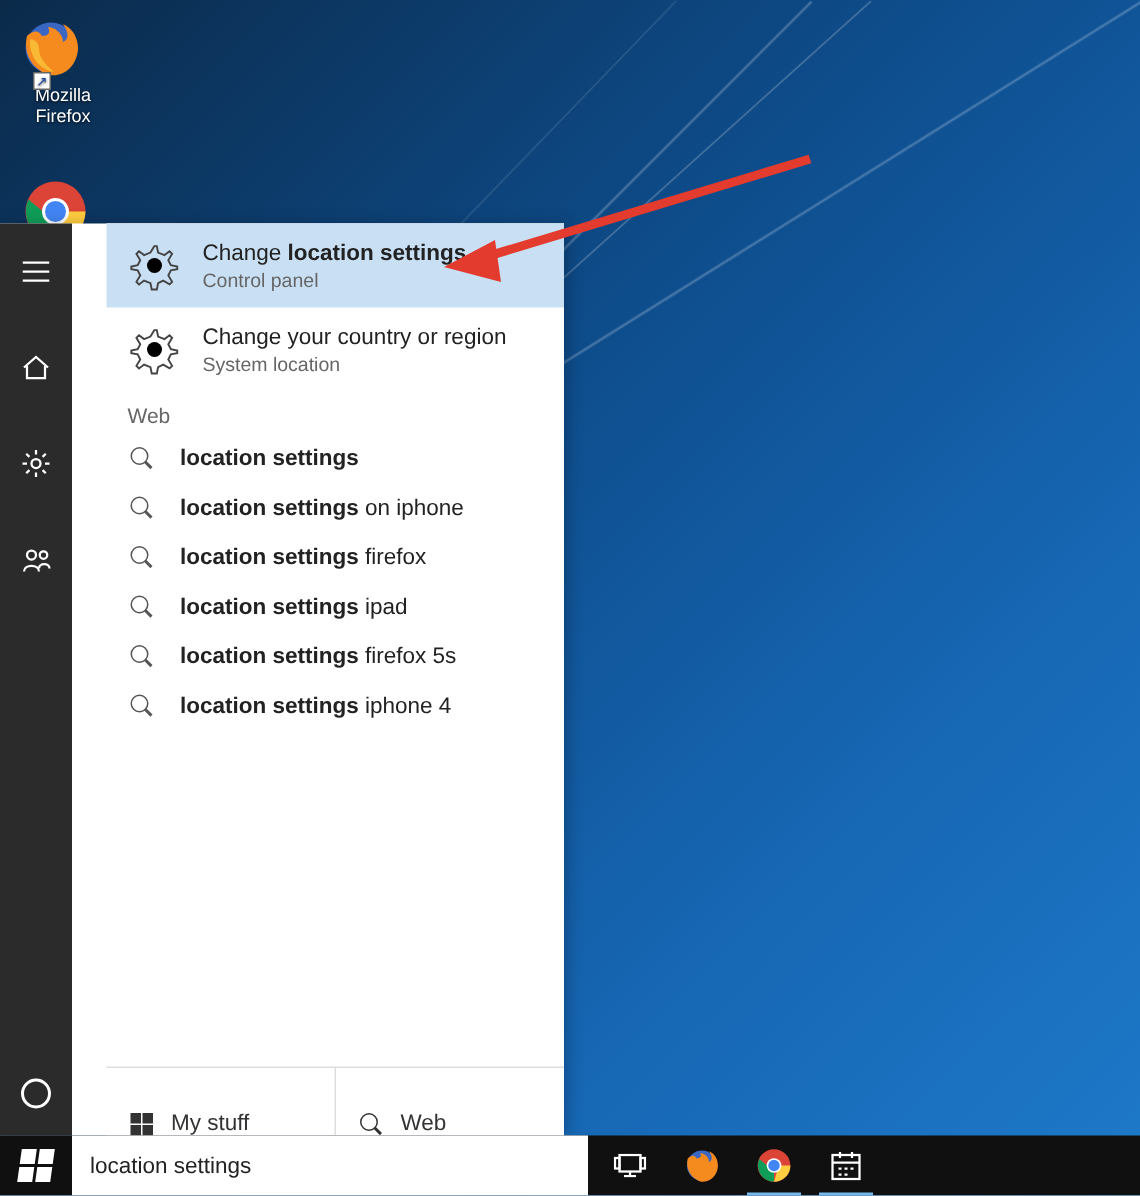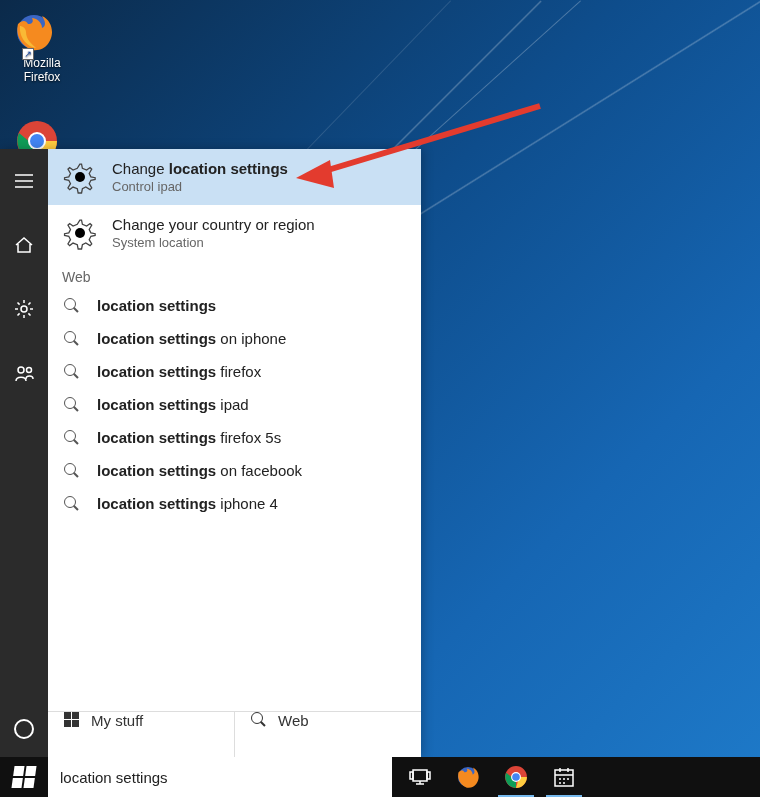--- a/index.html
+++ b/index.html
@@ -23,39 +23,39 @@
   .start-btn { width: 48px; display:flex; align-items:center; justify-content:center; cursor:pointer; }
   .win-logo { display:grid; grid-template-columns: 10px 10px; grid-template-rows: 10px 10px; gap:2px; transform: skewX(-8deg); }
   .win-logo span { background:#fff; }
   .search-box { flex: 0 0 344px; background:#fff; display:flex; align-items:center; padding:0 12px; }
   .search-box input { border:none; outline:none; width:100%; font-size:15px; color:#222; background:transparent; }
   .task-icons { display:flex; align-items:center; margin-left:4px; }
   .task-icons .ti { width:48px; height:40px; display:flex; align-items:center; justify-content:center; cursor:pointer; position:relative; }
   .task-icons .ti.active::after { content:""; position:absolute; bottom:0; left:6px; right:6px; height:2px; background:#76b9ed; }
 
   
-  .cortana { position:absolute; left:0; bottom:40px; width:421px; height:608px; display:flex; background:#fff; box-shadow: 2px 0 10px rgba(0,0,0,.25); }
+  .cortana { position:absolute; left:0; bottom:40px; width:376px; height:608px; display:flex; background:#fff; box-shadow: 2px 0 10px rgba(0,0,0,.25); gap: 23px; }
   .cortana-rail { width:48px; background:#2b2b2b; display:flex; flex-direction:column; align-items:center; padding-top:12px; gap:24px; }
   .cortana-rail .rail-btn { width:48px; height:40px; display:flex; align-items:center; justify-content:center; cursor:pointer; color:#fff; }
   .cortana-rail .spacer { flex:1; }
   .cortana-rail .cortana-ring { width:20px; height:20px; border:2px solid #fff; border-radius:50%; }
 
   .cortana-body { flex:1; display:flex; flex-direction:column; background:#fff; }
   .result { display:flex; align-items:center; padding:10px 14px; gap:14px; cursor:pointer; }
   .result.selected { background:#c9e0f4; }
   .result .rtext .line1 { font-size:15px; color:#222; }
   .result .rtext .line2 { font-size:13px; color:#666; margin-top:2px; }
   .section-header { font-size:14px; color:#666; padding:8px 14px 4px; }
   .web-item { display:flex; align-items:center; gap:18px; padding:8px 14px 8px 16px; cursor:pointer; font-size:15px; color:#222; }
   .mag { width:15px; height:15px; position:relative; flex:0 0 15px; }
   .mag::before { content:""; position:absolute; width:10px; height:10px; border:1.6px solid #555; border-radius:50%; left:0; top:0; }
   .mag::after { content:""; position:absolute; width:6px; height:1.6px; background:#555; transform:rotate(45deg); left:9px; top:11px; }
 
   .cortana-tabs { margin-top:auto; height:46px; display:flex; border-top:1px solid #ddd; }
-  .ctab { flex:1; display:flex; align-items:flex-start; justify-content:flex-start; gap:12px; padding:0 16px; font-size:15px; color:#333; cursor:pointer; border-right:1px solid #ddd; }
+  .ctab { flex:1; display:flex; align-items:flex-end; justify-content:flex-start; gap:12px; padding:0 16px; font-size:15px; color:#333; cursor:pointer; border-right:1px solid #ddd; }
   .ctab:last-child { border-right:none; }
   .ctab .mag::before { border-color:#333; }
   .ctab .mag::after { background:#333; }
   .ctab .mini-win-logo { display:grid; grid-template-columns:7px 7px; grid-template-rows:7px 7px; gap:1px; }
   .ctab .mini-win-logo span { background:#333; }
 
   b { font-weight:600; }
 
   
   .arrow-svg { position:absolute; top:100px; left:290px; pointer-events:none; }
@@ -145,21 +145,21 @@
 
   <div class="cortana-body">
 
     <div class="result selected">
       <svg class="gear-svg" width="36" height="36" viewBox="0 0 36 36">
         <circle cx="18" cy="18" r="5"></circle>
         <path d="M18 3 L20 3 L21 8 L26 10 L30 7 L32 9 L29 14 L31 18 L36 19 L36 21 L31 22 L29 26 L32 31 L30 33 L25 30 L21 32 L20 37 L16 37 L15 32 L10 30 L6 33 L4 31 L7 26 L5 22 L0 21 L0 19 L5 18 L7 14 L4 9 L6 7 L10 10 L15 8 Z" transform="scale(0.85) translate(3,3)"></path>
       </svg>
       <div class="rtext">
         <div class="line1"><span>Change </span><b>location settings</b><span></span></div>
-        <div class="line2">Control ipad</div>
+        <div class="line2">Control panel</div>
       </div>
     </div>
 
     <div class="result">
       <svg class="gear-svg" width="36" height="36" viewBox="0 0 36 36">
         <circle cx="18" cy="18" r="5"></circle>
         <path d="M18 3 L20 3 L21 8 L26 10 L30 7 L32 9 L29 14 L31 18 L36 19 L36 21 L31 22 L29 26 L32 31 L30 33 L25 30 L21 32 L20 37 L16 37 L15 32 L10 30 L6 33 L4 31 L7 26 L5 22 L0 21 L0 19 L5 18 L7 14 L4 9 L6 7 L10 10 L15 8 Z" transform="scale(0.85) translate(3,3)"></path>
       </svg>
       <div class="rtext">
         <div class="line1"><span></span><b></b><span>Change your country or region</span></div>
@@ -181,24 +181,20 @@
         <div class="mag"></div>
         <div><b>location settings</b><span> firefox</span></div>
       </div>
     <div class="web-item">
         <div class="mag"></div>
         <div><b>location settings</b><span> ipad</span></div>
       </div>
     <div class="web-item">
         <div class="mag"></div>
         <div><b>location settings</b><span> firefox 5s</span></div>
-      </div>
-    <div class="web-item">
-        <div class="mag"></div>
-        <div><b>location settings</b><span> on facebook</span></div>
       </div>
     <div class="web-item">
         <div class="mag"></div>
         <div><b>location settings</b><span> iphone 4</span></div>
       </div>
 
     <div class="cortana-tabs">
       <div class="ctab">
         <div class="mini-win-logo">
             <span></span>

